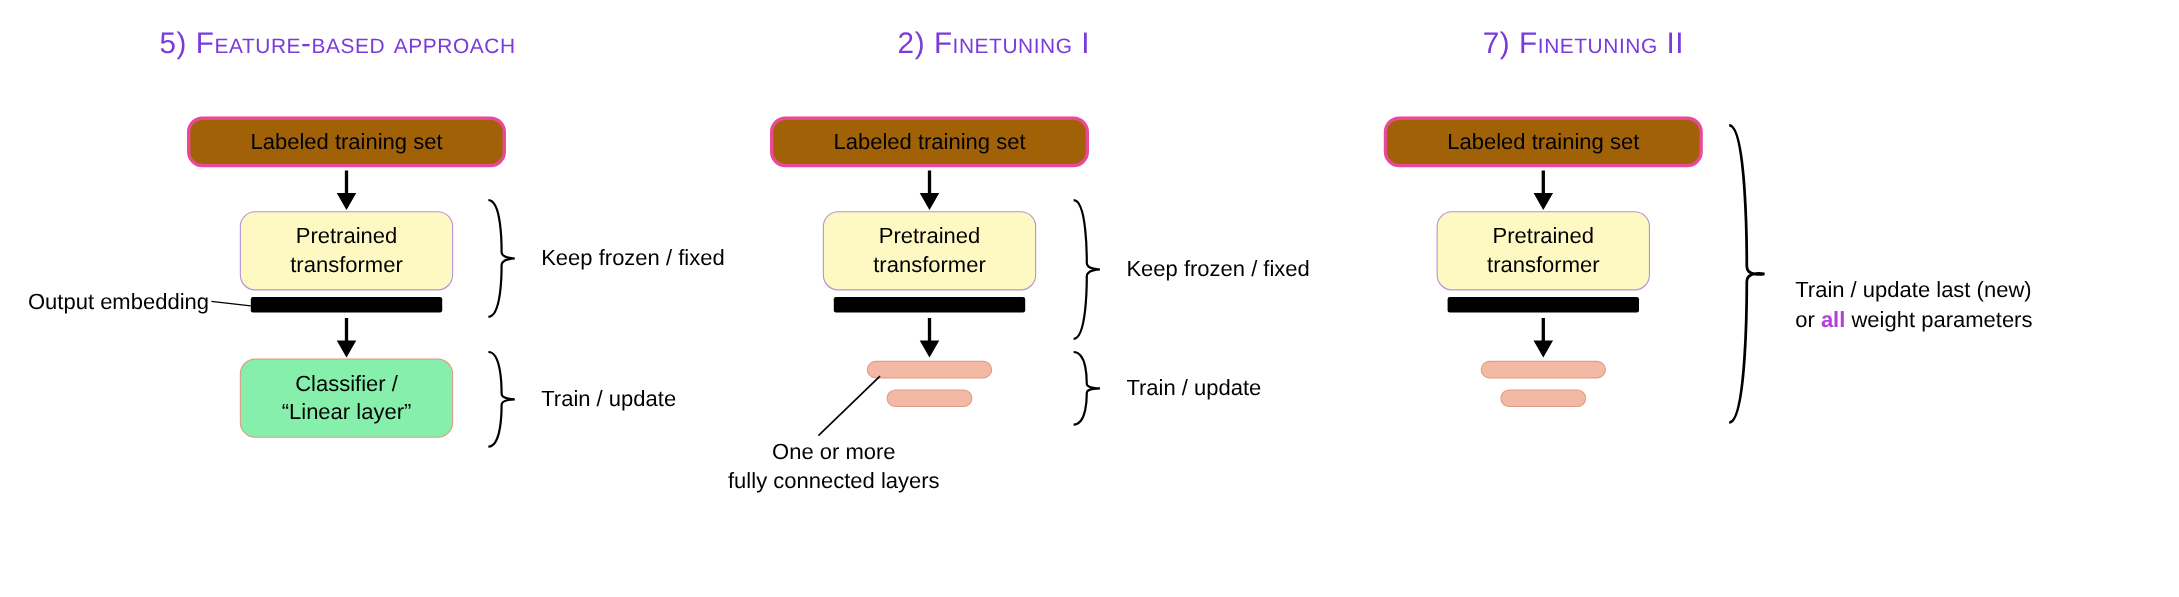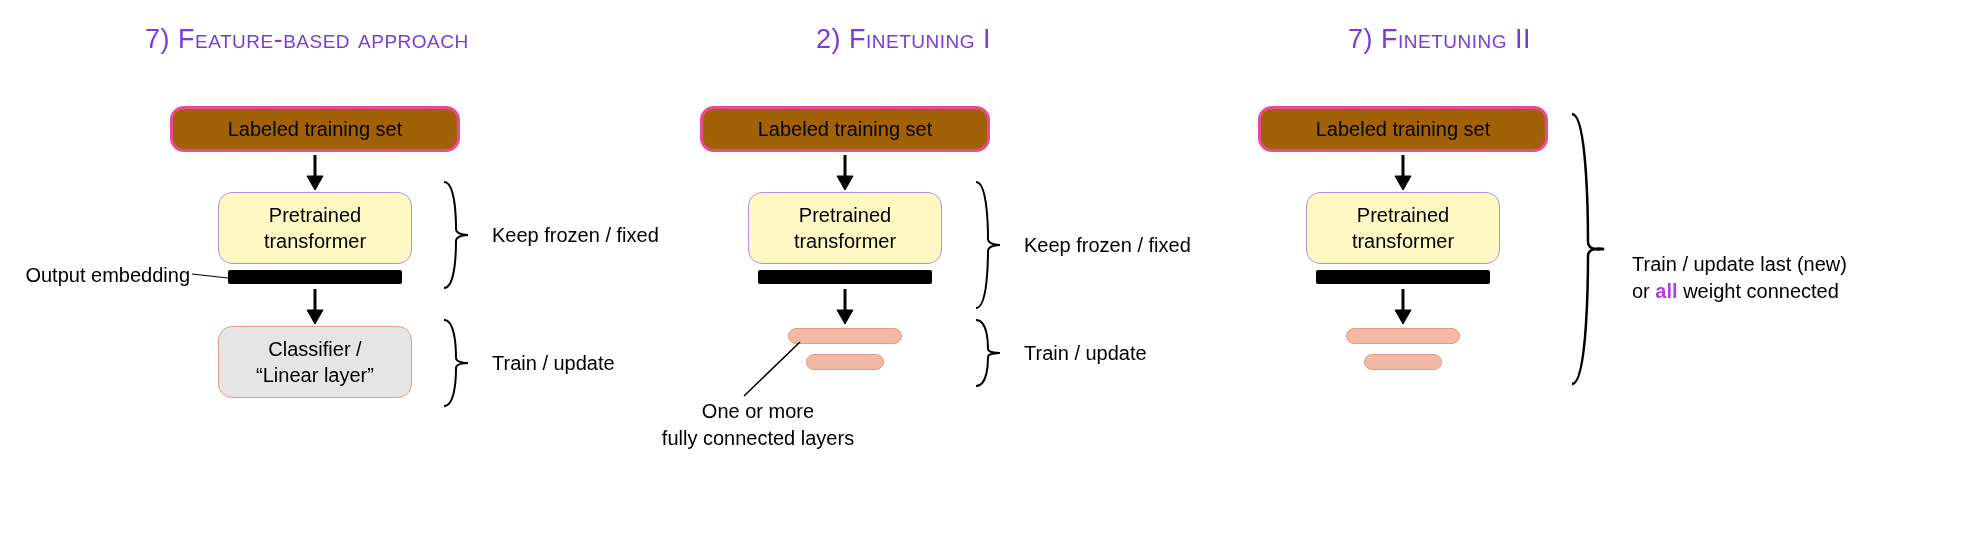--- a/index.html
+++ b/index.html
@@ -28,21 +28,21 @@
     display: flex;
     align-items: center;
     justify-content: center;
     text-align: center;
     font-size: 20px;
     line-height: 1.3;
     white-space: pre-line;
   }
   .box-blue { background: #a16207; border: 3px solid #ec4899; }
   .box-purple { background: #fef9c3; border: 1px solid #b392d8; }
-  .box-pink { background: #e5e5e5; border: 1px solid #e09c86; justify-content: center; }
+  .box-pink { background: #86efac; border: 1px solid #e09c86; justify-content: center; }
   .bar-black {
     position: absolute;
     background: #000;
     border-radius: 2px;
   }
   .bar-pink {
     position: absolute;
     background: #f4b9a4;
     border: 1px solid #e09c86;
     border-radius: 8px;
@@ -70,21 +70,21 @@
     stroke: #000;
     fill: none;
   }
   .highlight { color: #b43ee0; font-weight: 600; }
 </style>
 </head>
 <body>
 
 <div class="stage">
 
-  <div class="title" style="left:145px; top:24px;">7) Feature-based approach</div>
+  <div class="title" style="left:145px; top:24px;">5) Feature-based approach</div>
 
   <div class="box box-blue" style="left:170px; top:106px; width:290px; height:46px;">
     <span>Labeled training set</span>
   </div>
 
   <svg class="arrow" style="left:300px; top:152px; width:30px; height:40px;">
     <line x1="15" y1="3" x2="15" y2="28" stroke-width="3"></line>
     <polygon points="15,38 7,24 23,24"></polygon>
   </svg>
 
@@ -186,16 +186,16 @@
   </svg>
 
   <div class="bar-pink" style="left:1346px; top:328px; width:114px; height:16px;"></div>
   <div class="bar-pink" style="left:1364px; top:354px; width:78px; height:16px;"></div>
 
   <svg class="brace" style="left:1566px; top:112px; width:50px; height:274px;">
     <path d="M6,2 C22,2 22,120 22,130 C22,140 38,137 38,137 C38,137 22,134 22,144 C22,154 22,272 6,272" stroke-width="2.5"></path>
   </svg>
   <div class="label" style="left:1632px; top:224px;">
     <span>Train / update last (new)
-or </span><span class="highlight">all</span><span> weight connected</span>
+or </span><span class="highlight">all</span><span> weight parameters</span>
   </div>
 
 </div>
 
 </body></html>

